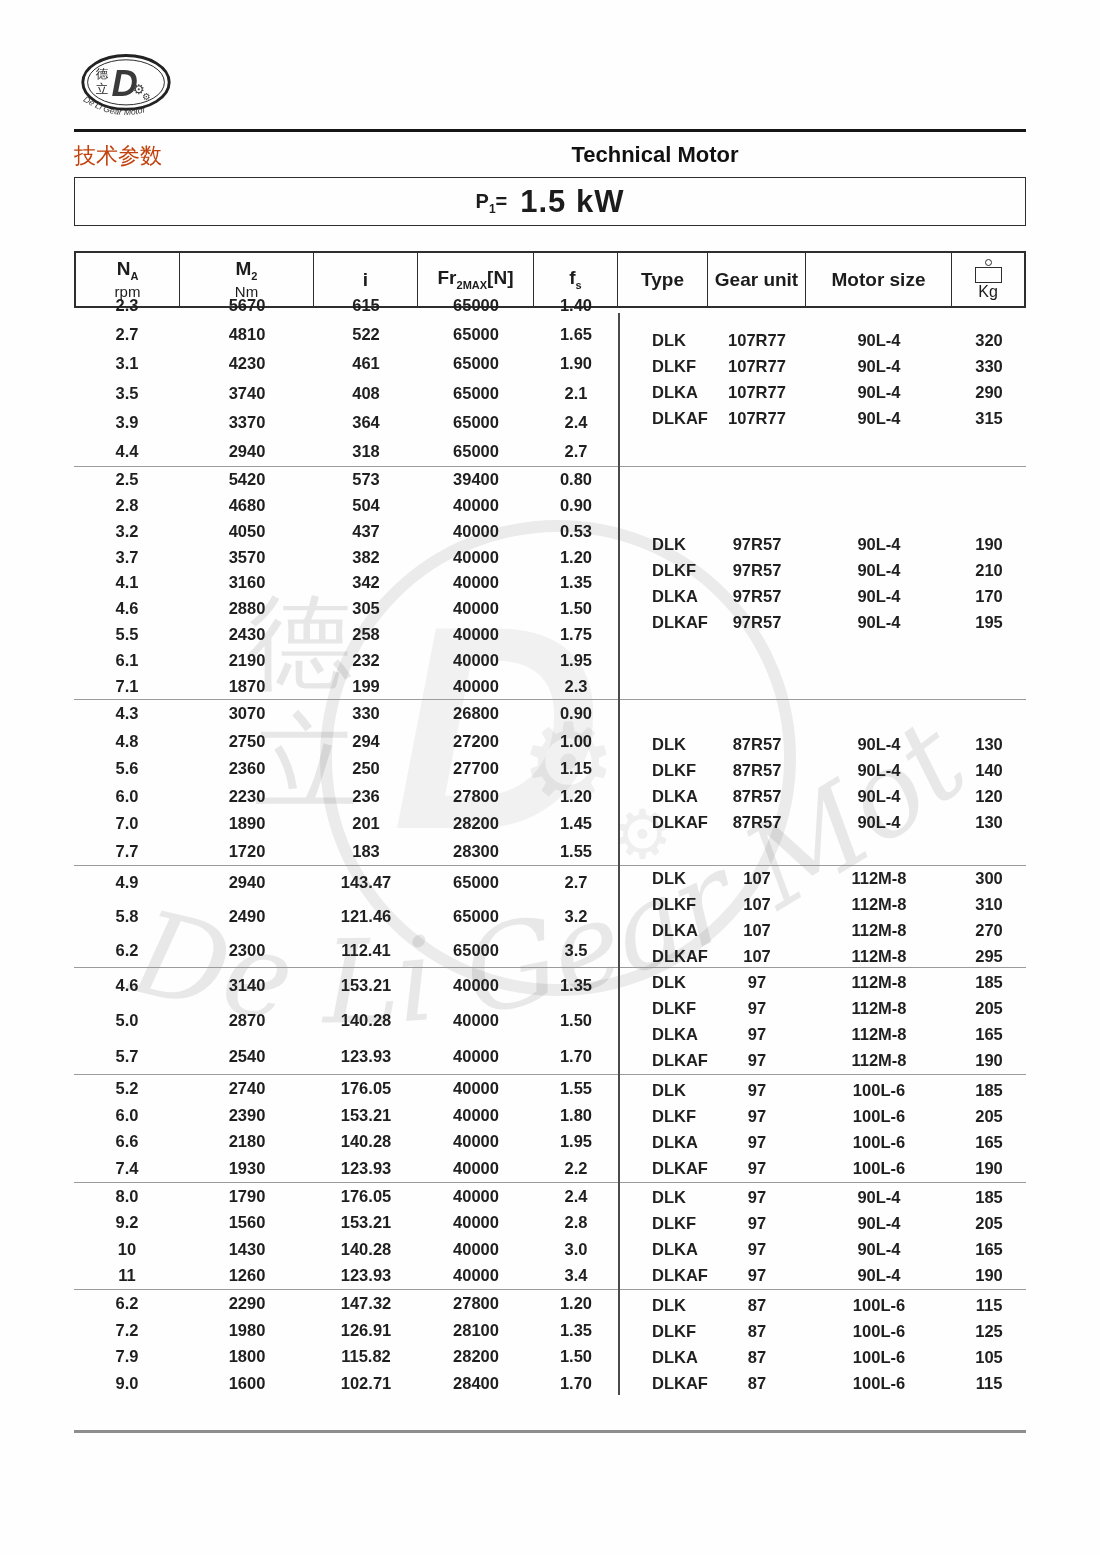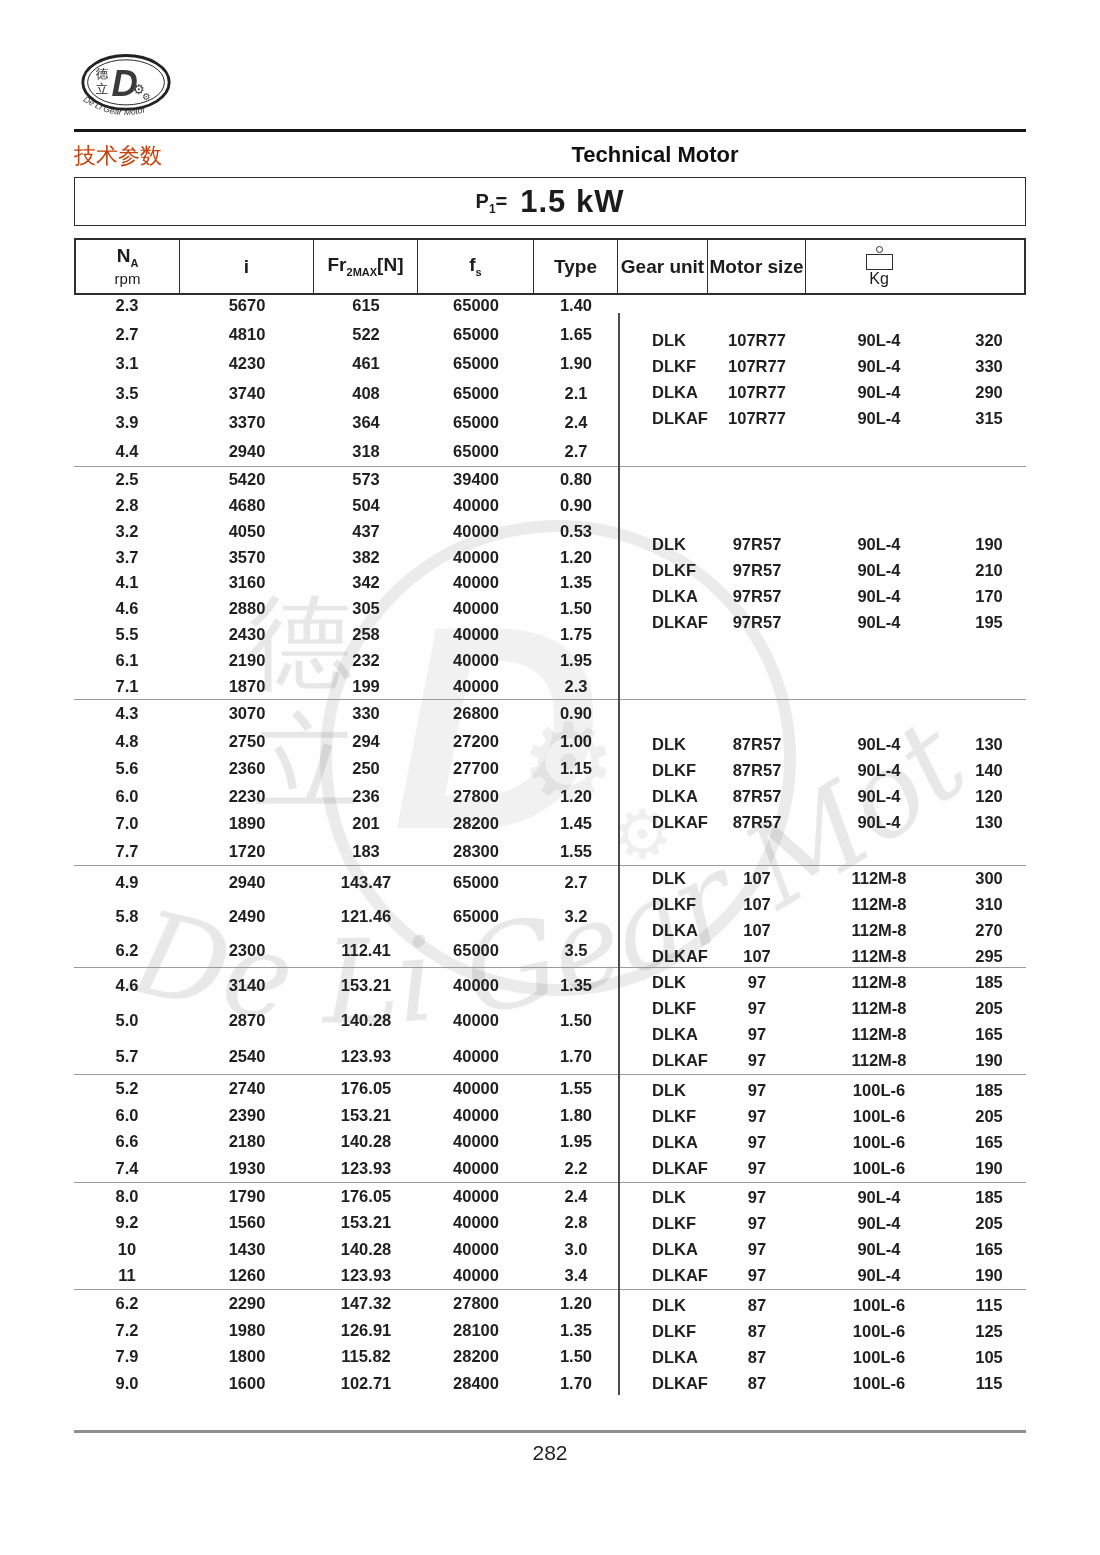--- a/index.html
+++ b/index.html
@@ -30,21 +30,21 @@
   .power-box{
     position:absolute;top:177px;left:0;width:952px;height:49px;box-sizing:border-box;
     border:1.5px solid #2e2e2e;display:flex;align-items:center;justify-content:center;
   }
   .p-prefix,.p-eq{font-weight:bold;font-size:20px;}
   .p-sub{font-weight:bold;font-size:12px;align-self:flex-end;margin-bottom:9px;}
   .p-value{font-weight:900;font-size:31px;letter-spacing:1px;margin-left:13px;}
 
   
   .thead{
-    position:absolute;top:238px;left:0;width:952px;height:57px;box-sizing:border-box;
+    position:absolute;top:251px;left:0;width:952px;height:57px;box-sizing:border-box;
     border:2px solid #2e2e2e;
     display:grid;grid-template-columns:104px 134px 104px 116px 84px 90px 98px 146px 1fr;
   }
   .hcell{
     border-right:1.5px solid #2e2e2e;
     display:flex;flex-direction:column;align-items:center;justify-content:center;
     line-height:1.05;
   }
   .hcell:last-child{border-right:none;}
   .h-main{font-weight:bold;font-size:19px;}
@@ -113,20 +113,24 @@
       <span class="p-eq">=</span>
       <span class="p-value">1.5 kW</span>
     </div>
 
     <div class="thead">
       <div class="hcell">
         <div class="h-main"><span>N</span><sub>A</sub></div>
         <div class="h-unit">rpm</div>
       </div>
       <div class="hcell">
+        <div class="h-main"><span>M</span><sub>2</sub></div>
+        <div class="h-unit">Nm</div>
+      </div>
+      <div class="hcell">
         <div class="h-main"><span>i</span></div>
       </div>
       <div class="hcell">
         <div class="h-main"><span>Fr</span><sub>2MAX</sub><span>[N]</span></div>
       </div>
       <div class="hcell">
         <div class="h-main"><span>f</span><sub>s</sub></div>
       </div>
       <div class="hcell">
         <div class="h-main"><span>Type</span></div>
@@ -665,16 +669,15 @@
             <span class="rc rc-type">DLKAF</span>
             <span class="rc">87</span>
             <span class="rc">100L-6</span>
             <span class="rc">115</span>
           </div>
           </div>
       </section>
     </div>
 
     <div class="bottom-rule"></div>
-    <div class="page-num">282</div>
 
   </div>
 </div>
 
 </body></html>

